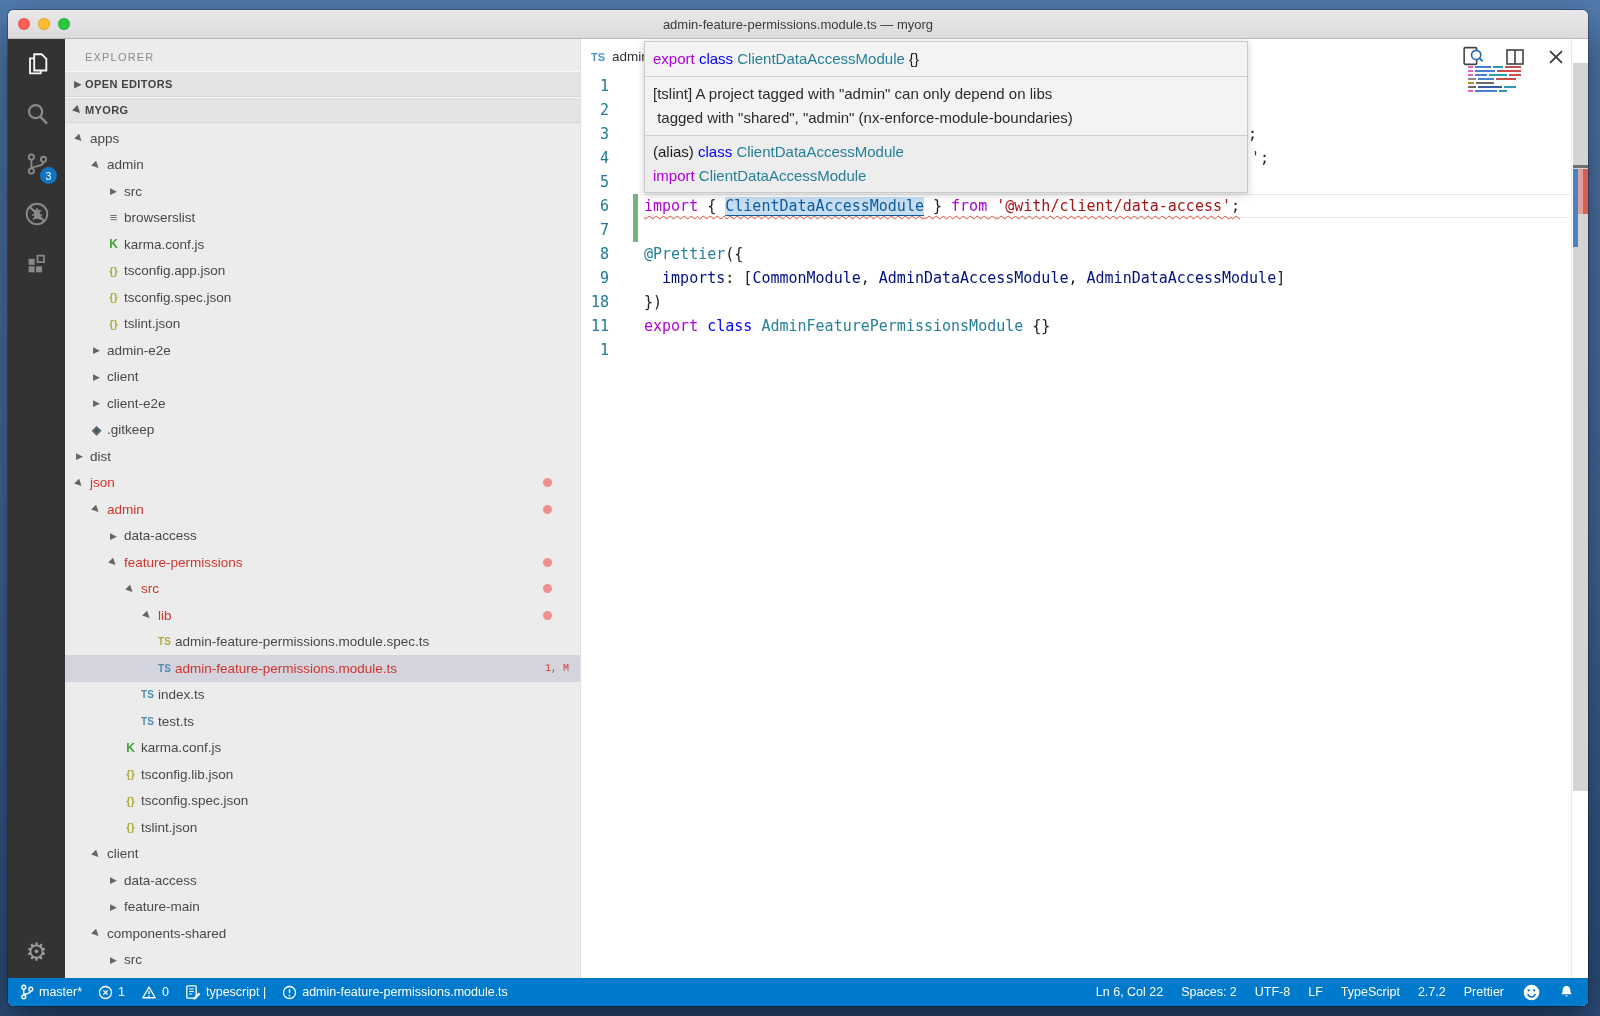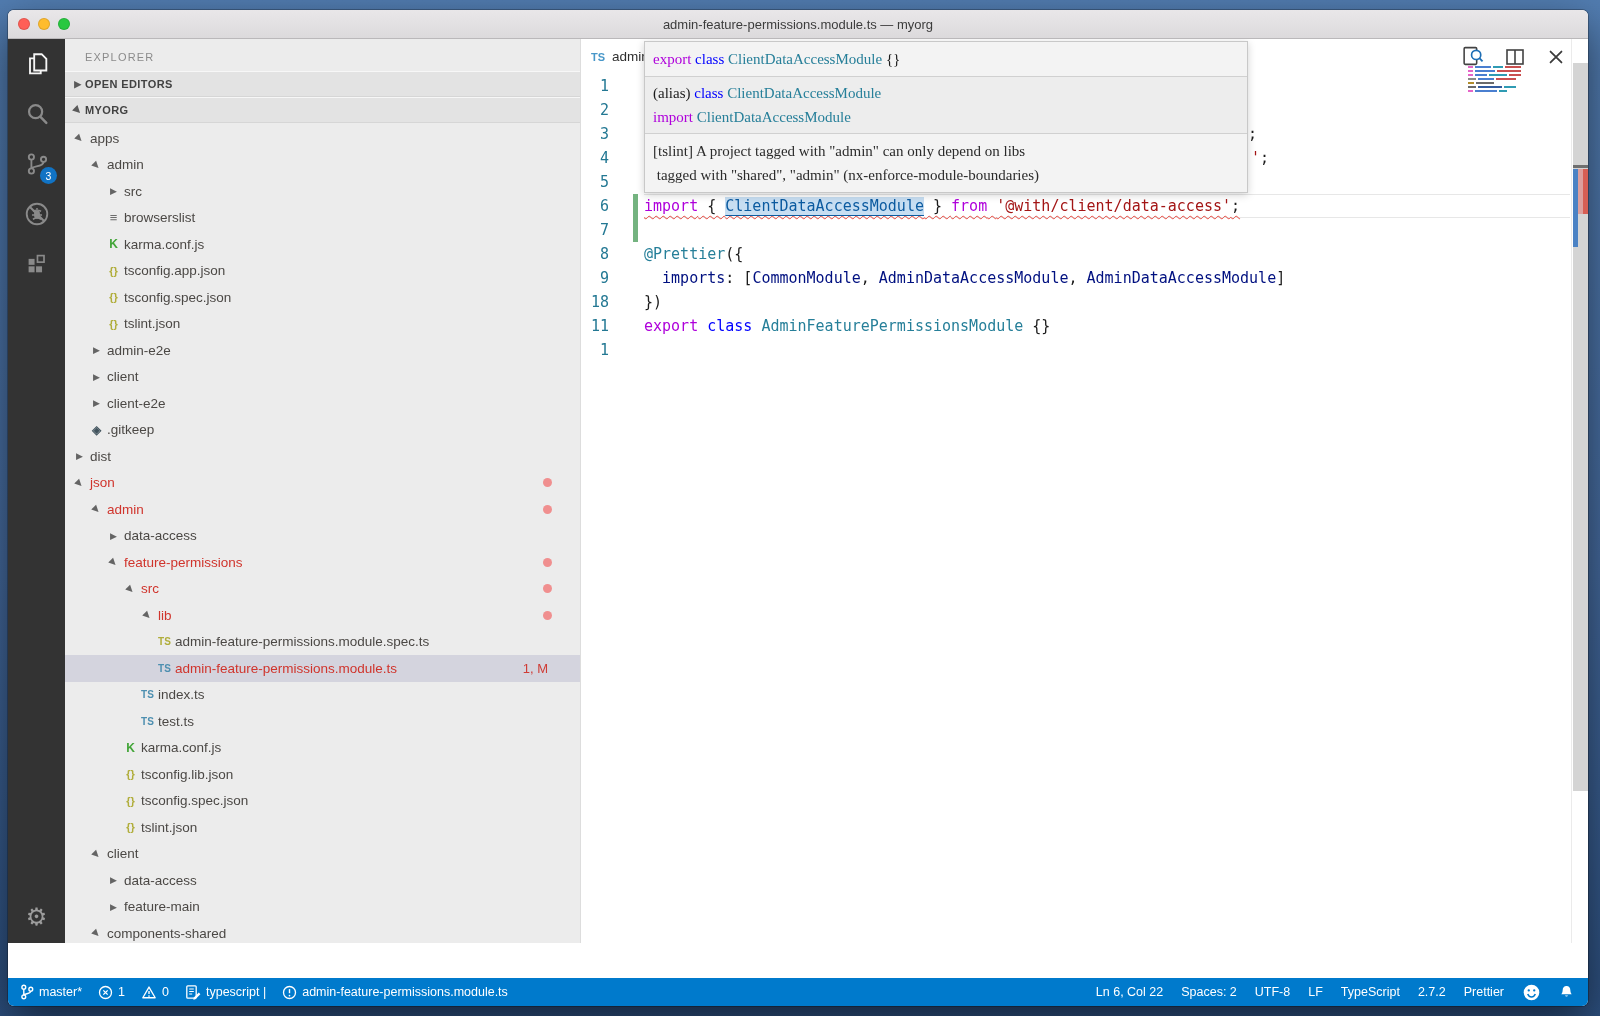--- a/index.html
+++ b/index.html
@@ -52,21 +52,21 @@
   .sb-header .arr.exp { transform:rotate(45deg); }
   #file-tree { flex:1 1 auto; overflow:hidden; padding-top:2px; }
   .tree-row { display:flex; align-items:center; height:26.5px; font-size:13.5px; color:#4b4845; cursor:pointer; white-space:nowrap; }
   .tree-row.sel { background:#d4d4de; }
   .tree-row .slot { width:17px; flex:0 0 17px; text-align:center; }
   .tree-row .arrow { font-size:9px; color:#646464; }
   .tree-row .arrow.exp { transform:rotate(45deg); display:inline-block; }
   .tree-row .label { margin-left:2px; }
   .tree-row .label.err { color:#d0342c; }
   .dot { margin-left:auto; margin-right:28px; width:9px; height:9px; border-radius:50%; background:#f08f8f; flex:0 0 9px;}
-  .badge-txt { margin-left:auto; margin-right:32px; color:#cf3c36; font-size:13px; }
+  .badge-txt { margin-left:auto; margin-right:11px; color:#cf3c36; font-size:10px;font-family:Liberation Mono, monospace; }
   .ic { font-weight:bold; font-size:10px; }
   .ic-ts { color:#4d8fb0; }
   .ic-ts-spec { color:#b0ad3a; }
   .ic-karma { color:#42a538; font-size:12px; }
   .ic-json { color:#b0ad3a; font-size:11px; }
   .ic-list { color:#6d6d6d; font-size:13px; font-weight:normal; }
   .ic-git { color:#41535d; font-size:12px; }
   
   #editor { flex:1 1 auto; position:relative; background:#fff; overflow:hidden; }
   #tabstrip { height:35px; display:flex; align-items:center; }
@@ -88,21 +88,21 @@
   .tok-var { color:#001080; }
   .tok-str { color:#a31515; }
   .tok-pln { color:#1b1b1b; }
   .tok-link { color:#0c5ba0; background:#c7def2; text-decoration:underline; text-decoration-color:#0c5ba0; cursor:pointer; }
   .squig { text-decoration:underline; text-decoration-style:wavy; text-decoration-color:#e5443b; text-decoration-thickness:1px; text-underline-offset:4px; }
   .tail { position:absolute; top:0; }
   
   #hover-popup {
     position:absolute; left:63px; top:2px; width:602px; z-index:30;
     background:#f3f3f3; border:1px solid #c8c8c8; box-shadow:0 2px 8px rgba(0,0,0,.18);
-    font-family:Liberation Serif, serif; font-size:15px;
+    font-family:Liberation Sans, sans-serif; font-size:15px;
   }
   .hov-row { line-height:24px; white-space:pre; }
   #hov-sig { padding:5px 8px; }
   #hov-msg { padding:5px 8px; border-top:1px solid #d0d0d0; color:#2b2b2b; }
   #hov-alias { padding:4px 8px; border-top:1px solid #d0d0d0; background:#ededed; }
   
   #minimap { position:absolute; top:27px; right:56px; width:64px; z-index:1; }
   .mm-row { height:2px; margin-bottom:2px; display:flex; gap:2px; }
   .mm-seg { height:2px; display:inline-block; }
   #ruler { position:absolute; top:0; right:0; bottom:0; width:16px; border-left:1px solid #ebebeb; }
@@ -426,28 +426,28 @@
           <div class="cl"></div>
           <div class="cl"><span class="tok-typ">@Prettier</span><span class="tok-pln">({</span></div>
           <div class="cl"><span class="tok-pln">  </span><span class="tok-var">imports</span><span class="tok-pln">: [</span><span class="tok-var">CommonModule</span><span class="tok-pln">, </span><span class="tok-var">AdminDataAccessModule</span><span class="tok-pln">, </span><span class="tok-var">AdminDataAccessModule</span><span class="tok-pln">]</span></div>
           <div class="cl"><span class="tok-pln">})</span></div>
           <div class="cl"><span class="tok-kw">export</span><span class="tok-pln"> </span><span class="tok-kw2">class</span><span class="tok-pln"> </span><span class="tok-typ">AdminFeaturePermissionsModule</span><span class="tok-pln"> {}</span></div>
           <div class="cl"></div>
         </div>
 
       <div id="hover-popup">
         <div id="hov-sig" class="hov-row"><span class="tok-kw">export</span><span class="tok-pln"> </span><span class="tok-kw2">class</span><span class="tok-pln"> </span><span class="tok-typ">ClientDataAccessModule</span><span class="tok-pln"> {}</span></div>
+        <div id="hov-msg">
+          <div class="hov-row">[tslint] A project tagged with "admin" can only depend on libs</div>
+          <div class="hov-row"> tagged with "shared", "admin" (nx-enforce-module-boundaries)</div>
+        </div>
         <div id="hov-alias">
             <div class="hov-row"><span class="tok-pln">(alias) </span><span class="tok-kw2">class</span><span class="tok-pln"> </span><span class="tok-typ">ClientDataAccessModule</span></div>
             <div class="hov-row"><span class="tok-kw">import</span><span class="tok-pln"> </span><span class="tok-typ">ClientDataAccessModule</span></div>
           </div>
-        <div id="hov-msg">
-          <div class="hov-row">[tslint] A project tagged with "admin" can only depend on libs</div>
-          <div class="hov-row"> tagged with "shared", "admin" (nx-enforce-module-boundaries)</div>
-        </div>
       </div>
 
       <div id="minimap">
           <div class="mm-row">
             <span class="mm-seg" style="background: rgb(229, 101, 200); width: 5px;"></span>
             <span class="mm-seg" style="background: rgb(74, 127, 208); width: 16px;"></span>
             <span class="mm-seg" style="background: rgb(47, 155, 179); width: 10px;"></span>
             <span class="mm-seg" style="background: rgb(201, 79, 79); width: 16px;"></span>
           </div>
           <div class="mm-row">
@@ -484,21 +484,21 @@
       <div id="ruler">
         <div id="ruler-thumb"></div>
         <div id="dec-cursor"></div>
         <div id="dec-blue"></div>
         <div id="dec-redlight"></div>
         <div id="dec-red"></div>
       </div>
     </div>
   </div>
 
-  <div id="statusbar" style="background: rgb(0, 122, 204); margin-top: 35px;">
+  <div id="statusbar" style="background: rgb(0, 122, 204);">
     <div class="sb-grp" id="sb-left">
         <div class="sb-item">
           <span style="display: flex;">
             <svg width="14" height="16" viewBox="0 0 14 16">
               <circle cx="3.8" cy="3.2" r="1.9" fill="none" stroke="#fff" stroke-width="1.4"></circle>
               <circle cx="3.8" cy="12.8" r="1.9" fill="none" stroke="#fff" stroke-width="1.4"></circle>
               <circle cx="10.8" cy="5.2" r="1.9" fill="none" stroke="#fff" stroke-width="1.4"></circle>
               <path d="M3.8 5.1 v5.8 M10.8 7.1 c0 3.4 -7 2 -7 4.6" fill="none" stroke="#fff" stroke-width="1.4"></path>
             </svg>
           </span>

